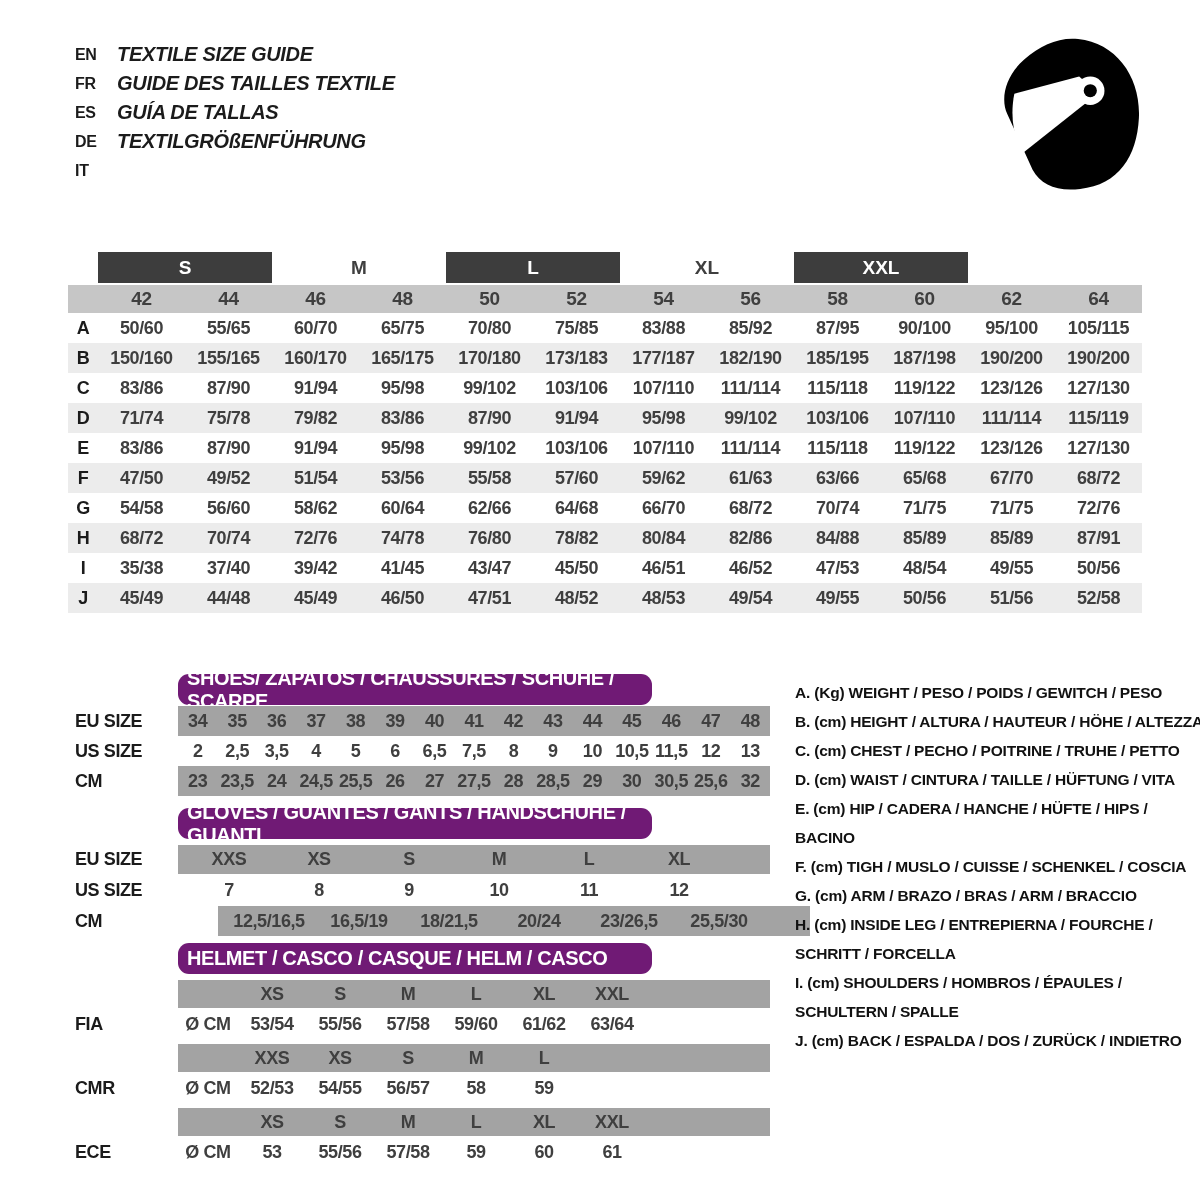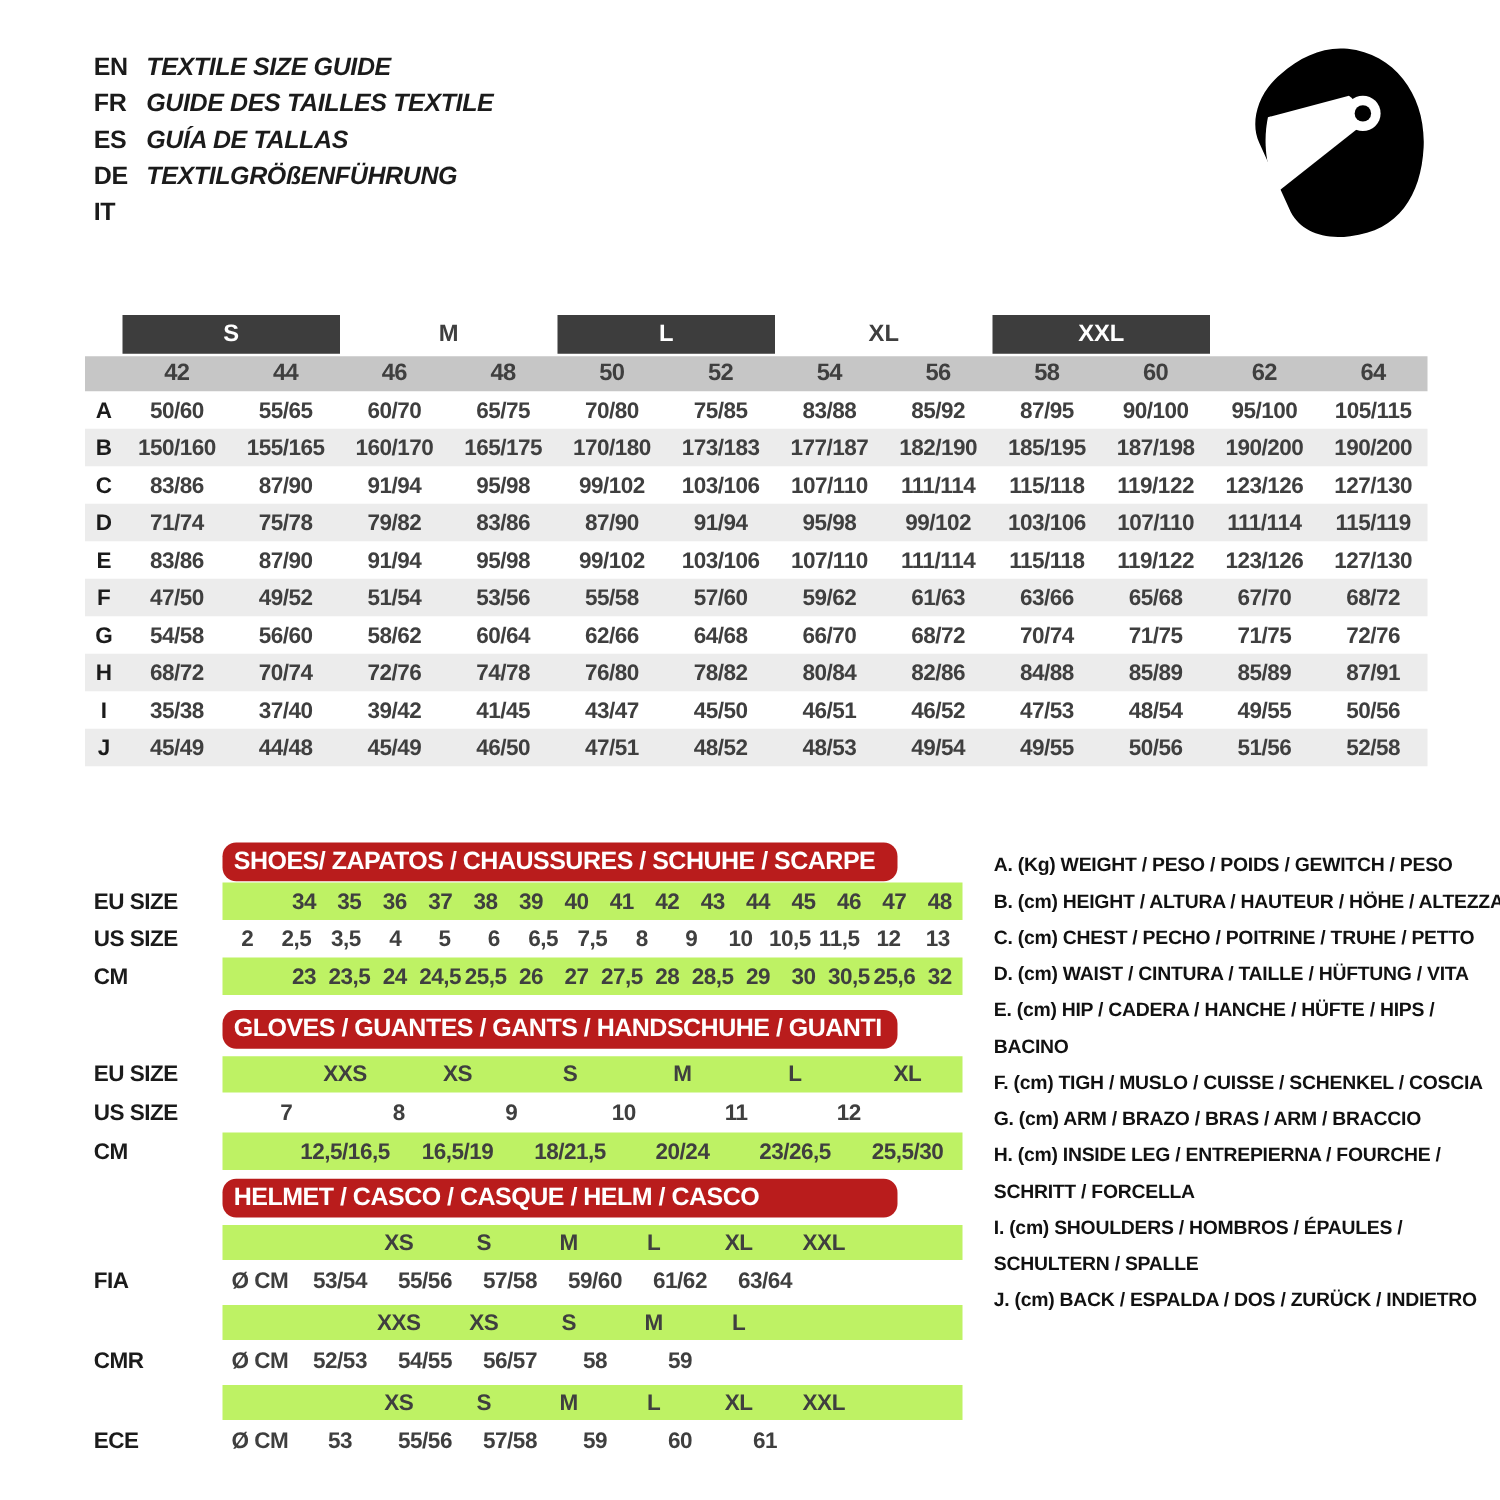--- a/index.html
+++ b/index.html
@@ -4,21 +4,21 @@
 <style>
   html,body{margin:0;padding:0;}
   body{
     width:1200px;height:1200px;position:relative;background:#ffffff;
     font-family:"Liberation Sans",sans-serif;font-weight:bold;
     -webkit-font-smoothing:antialiased;color:#1b1b1b;overflow:hidden;
   }
   
   #lang-block{position:absolute;left:75px;top:40px;}
   .lang-row{display:flex;height:29px;align-items:center;}
-  .lang-code{width:42px;font-size:20px;letter-spacing:-0.3px;}
+  .lang-code{width:42px;font-size:16px;letter-spacing:-0.3px;}
   .lang-title{font-size:20px;letter-spacing:-0.3px;font-style:italic;}
   #helmet-logo{position:absolute;left:985px;top:30px;width:162px;height:168px;}
   
   #main-size-table{position:absolute;left:68px;top:252px;width:1074px;}
   .m-row{display:grid;grid-template-columns:30px repeat(12,87px);}
   .size-group-row{height:31px;margin-bottom:2px;}
   .size-group{display:flex;align-items:center;justify-content:center;
     font-size:19px;color:#3f3f3f;}
   .size-group.boxed{background:#3d3d3d;color:#ffffff;}
   .num-band{height:28px;background:#c6c6c6;}
@@ -26,25 +26,25 @@
   .m-row.stripe{background:#ececec;}
   .cell{display:flex;align-items:center;justify-content:center;
     font-size:18px;letter-spacing:-0.4px;color:#3f3f3f;}
   .cell.num{font-size:19px;}
   .cell.letter{color:#1b1b1b;}
   
   .section{position:absolute;left:68px;width:1074px;}
   #shoes-section{top:674px;height:125px;}
   #gloves-section{top:808px;height:130px;}
   #helmet-section{top:943px;height:230px;}
-  .section-bar{position:absolute;left:110px;top:0;width:540px;height:31px;
-    background:#b91c1c;color:#ffffff;display:flex;align-items:center;
+  .section-bar{position:absolute;left:110px;top:0;width:474px;height:31px;
+    background:#701a75;color:#ffffff;display:flex;align-items:center;
     padding-left:9px;box-sizing:border-box;font-size:20px;letter-spacing:-0.4px;border-radius:11px;}
   .srow{position:absolute;left:110px;width:592px;display:grid;box-sizing:border-box;}
-  .srow.stripe{background:#bef264;padding-left:47px;}
+  .srow.stripe{background:#a3a3a3;}
   .srow .cell{font-size:18px;}
   .side-label{position:absolute;left:7px;width:100px;display:flex;align-items:center;
     font-size:18px;letter-spacing:-0.4px;color:#1b1b1b;}
   .sz{color:#3f3f3f;}
   
   #legend{position:absolute;left:795px;top:678px;width:412px;}
   .legend-item{font-size:15.5px;line-height:29px;letter-spacing:-0.2px;color:#111111;}
 </style>
 </head>
 <body>
@@ -330,21 +330,21 @@
     <div class="srow" style="top: 66px; height: 32px; grid-template-columns: 6px repeat(6, 90px);">
       <div class="cell sz"></div>
       <div class="cell sz">7</div>
       <div class="cell sz">8</div>
       <div class="cell sz">9</div>
       <div class="cell sz">10</div>
       <div class="cell sz">11</div>
       <div class="cell sz">12</div>
     </div>
     <div class="side-label" style="top: 66px; height: 32px;">US SIZE</div>
-    <div class="srow stripe" style="top: 98px; height: 30px; grid-template-columns: 6px repeat(6, 90px);">
+    <div class="srow stripe" style="top: 98px; height: 30px; grid-template-columns: 6px repeat(6, 90px); margin-left: 40px;">
       <div class="cell sz"></div>
       <div class="cell sz">12,5/16,5</div>
       <div class="cell sz">16,5/19</div>
       <div class="cell sz">18/21,5</div>
       <div class="cell sz">20/24</div>
       <div class="cell sz">23/26,5</div>
       <div class="cell sz">25,5/30</div>
     </div>
     <div class="side-label" style="top: 98px; height: 30px;">CM</div>
   </div>

